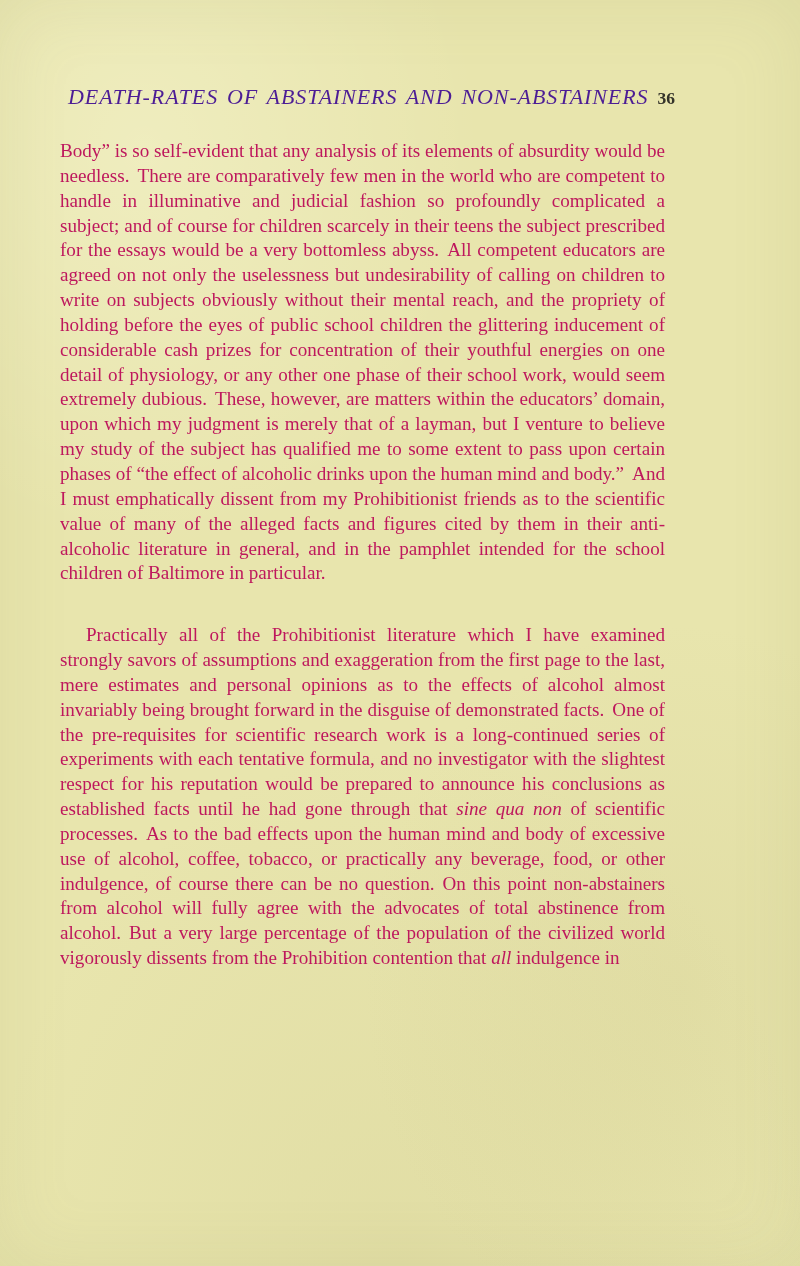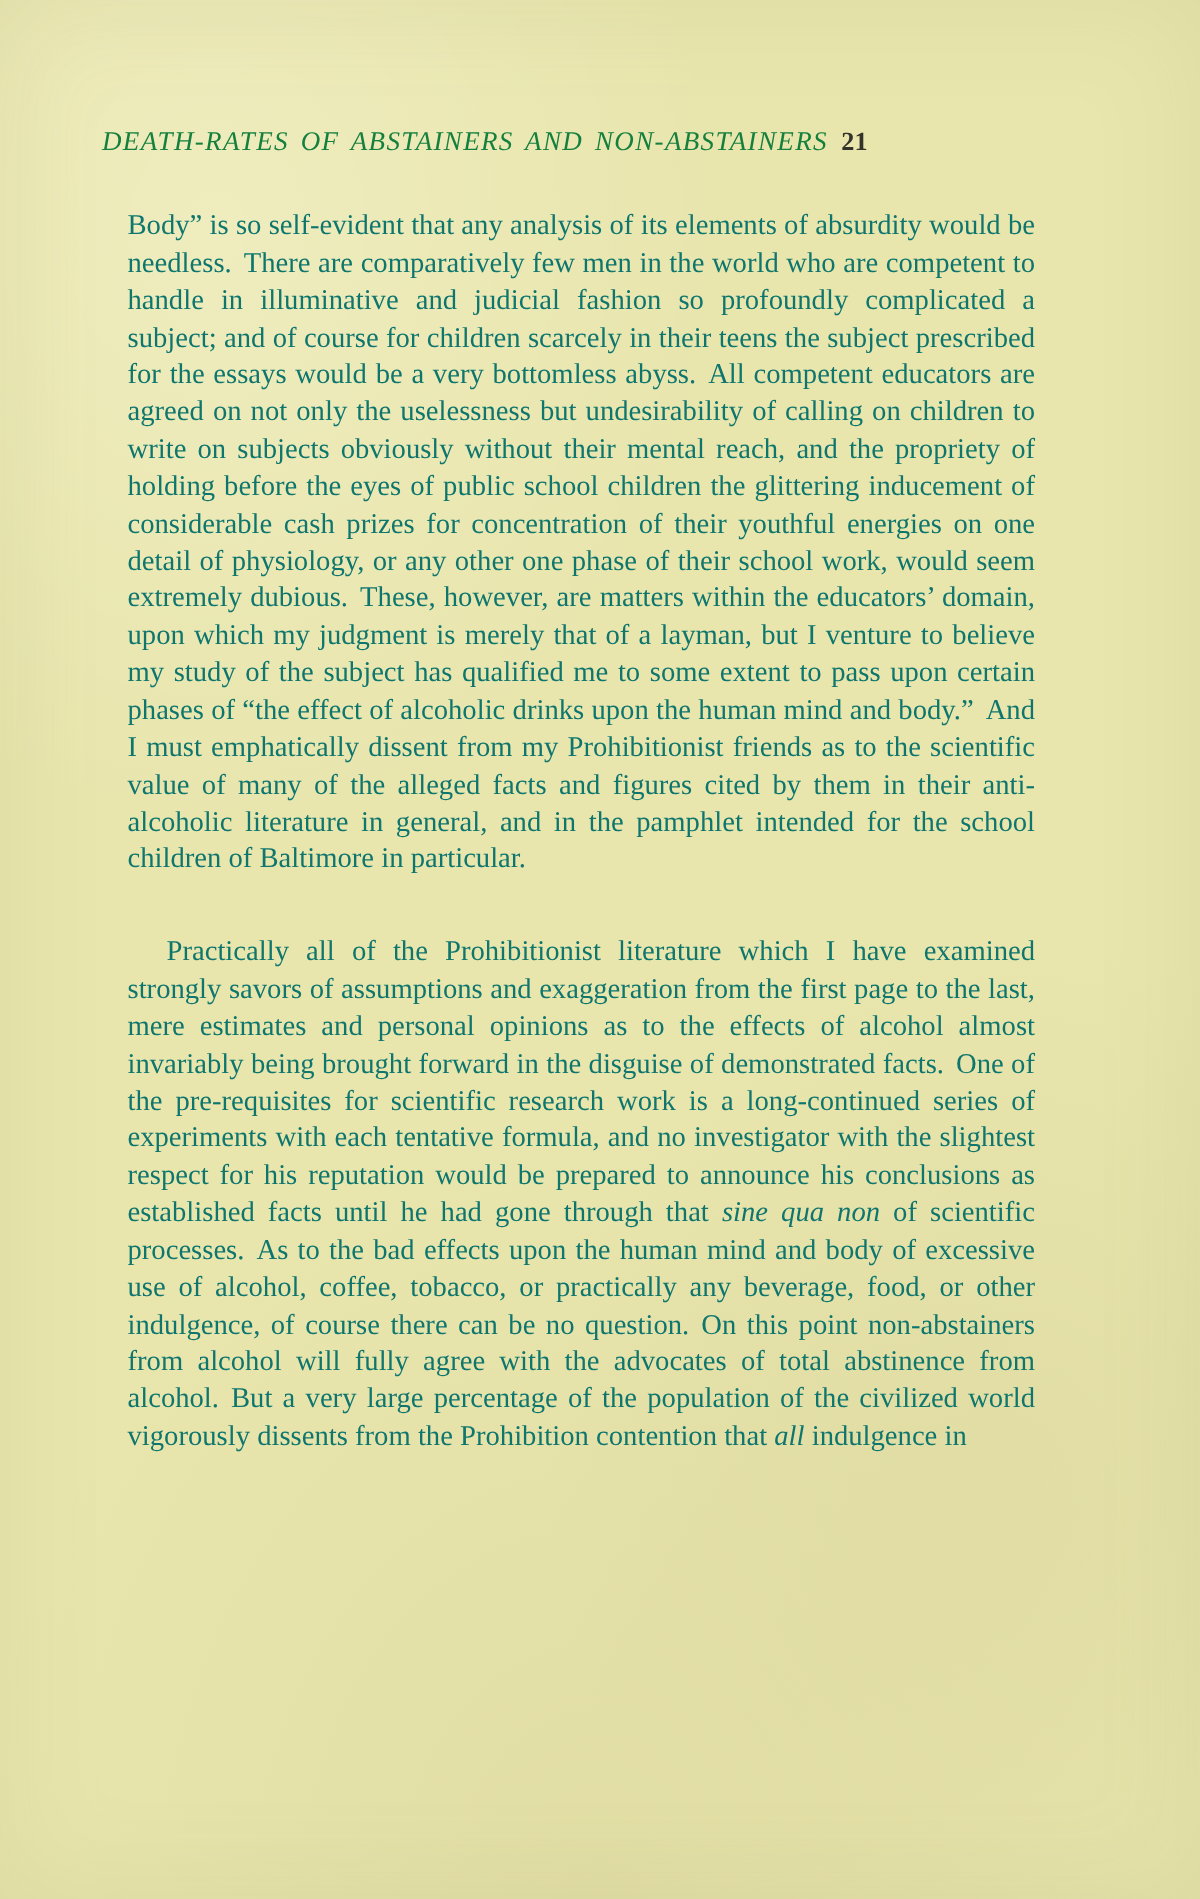--- a/index.html
+++ b/index.html
@@ -49,44 +49,44 @@
     left: 68px;
     top: 84px;
     width: 624px;
     display: flex;
     align-items: baseline;
     justify-content: flex-start;
     white-space: nowrap;
   }
   .running-head-title {
     font-style: italic;
-    font-size: 18px;
+    font-size: 22px;
     letter-spacing: 0.9px;
     word-spacing: 2.5px;
-    color: #15803d;
+    color: #4c1d95;
   }
   .running-head-folio {
     font-style: normal;
     font-weight: bold;
     font-size: 17.5px;
     margin-left: 9px;
     color: #34332a;
   }
 
   
   .body-text {
     position: absolute;
-    left: 85px;
+    left: 60px;
     top: 139px;
     width: 605px;
     font-size: 19.1px;
     line-height: 24.85px;
     text-align: justify;
     text-justify: inter-word;
-    color: #0f766e;
+    color: #be185d;
     -webkit-font-smoothing: antialiased;
   }
   .body-text p {
     margin: 0;
     text-indent: 0;
     hyphens: none;
   }
   .body-text p.indented {
     text-indent: 26px;
     margin-top: 37px;
@@ -103,21 +103,21 @@
 </head>
 <body>
 
 <div class="paper-texture"></div>
 <div class="edge-shade"></div>
 
 <div class="page">
 
   <div class="running-head">
     <span class="running-head-title">DEATH-RATES OF ABSTAINERS AND NON-ABSTAINERS</span>
-    <span class="running-head-folio">21</span>
+    <span class="running-head-folio">36</span>
   </div>
 
   <div class="body-text" id="body-text">
       <p><span>Body” is so self-evident that any analysis of its elements of absurdity would be needless.</span><span class="sentence-gap"> </span><span>There are comparatively few men in the world who are competent to handle in illuminative and judicial fashion so profoundly complicated a subject; and of course for children scarcely in their teens the subject prescribed for the essays would be a very bottomless abyss.</span><span class="sentence-gap"> </span><span>All competent educators are agreed on not only the uselessness but undesirability of calling on children to write on subjects obviously without their mental reach, and the propriety of holding before the eyes of public school children the glittering inducement of considerable cash prizes for concentration of their youthful energies on one detail of physiology, or any other one phase of their school work, would seem extremely dubious.</span><span class="sentence-gap"> </span><span>These, however, are matters within the educators’ domain, upon which my judgment is merely that of a layman, but I venture to believe my study of the subject has qualified me to some extent to pass upon certain phases of “the effect of alcoholic drinks upon the human mind and body.”</span><span class="sentence-gap"> </span><span>And I must emphatically dissent from my Prohibitionist friends as to the scientific value of many of the alleged facts and figures cited by them in their anti-alcoholic literature in general, and in the pamphlet intended for the school children of Baltimore in particular.</span></p>
       <p class="indented"><span>Practically all of the Prohibitionist literature which I have examined strongly savors of assumptions and exaggeration from the first page to the last, mere estimates and personal opinions as to the effects of alcohol almost invariably being brought forward in the disguise of demonstrated facts.</span><span class="sentence-gap"> </span><span>One of the pre-requisites for scientific research work is a long-continued series of experiments with each tentative formula, and no investigator with the slightest respect for his reputation would be prepared to announce his conclusions as established facts until he had gone through that </span><em>sine qua non</em><span> of scientific processes.</span><span class="sentence-gap"> </span><span>As to the bad effects upon the human mind and body of excessive use of alcohol, coffee, tobacco, or practically any beverage, food, or other indulgence, of course there can be no question.</span><span class="sentence-gap"> </span><span>On this point non-abstainers from alcohol will fully agree with the advocates of total abstinence from alcohol.</span><span class="sentence-gap"> </span><span>But a very large percentage of the population of the civilized world vigorously dissents from the Prohibition contention that </span><em>all</em><span> indulgence in</span></p>
     </div>
 
 </div>
 
 </body></html>

